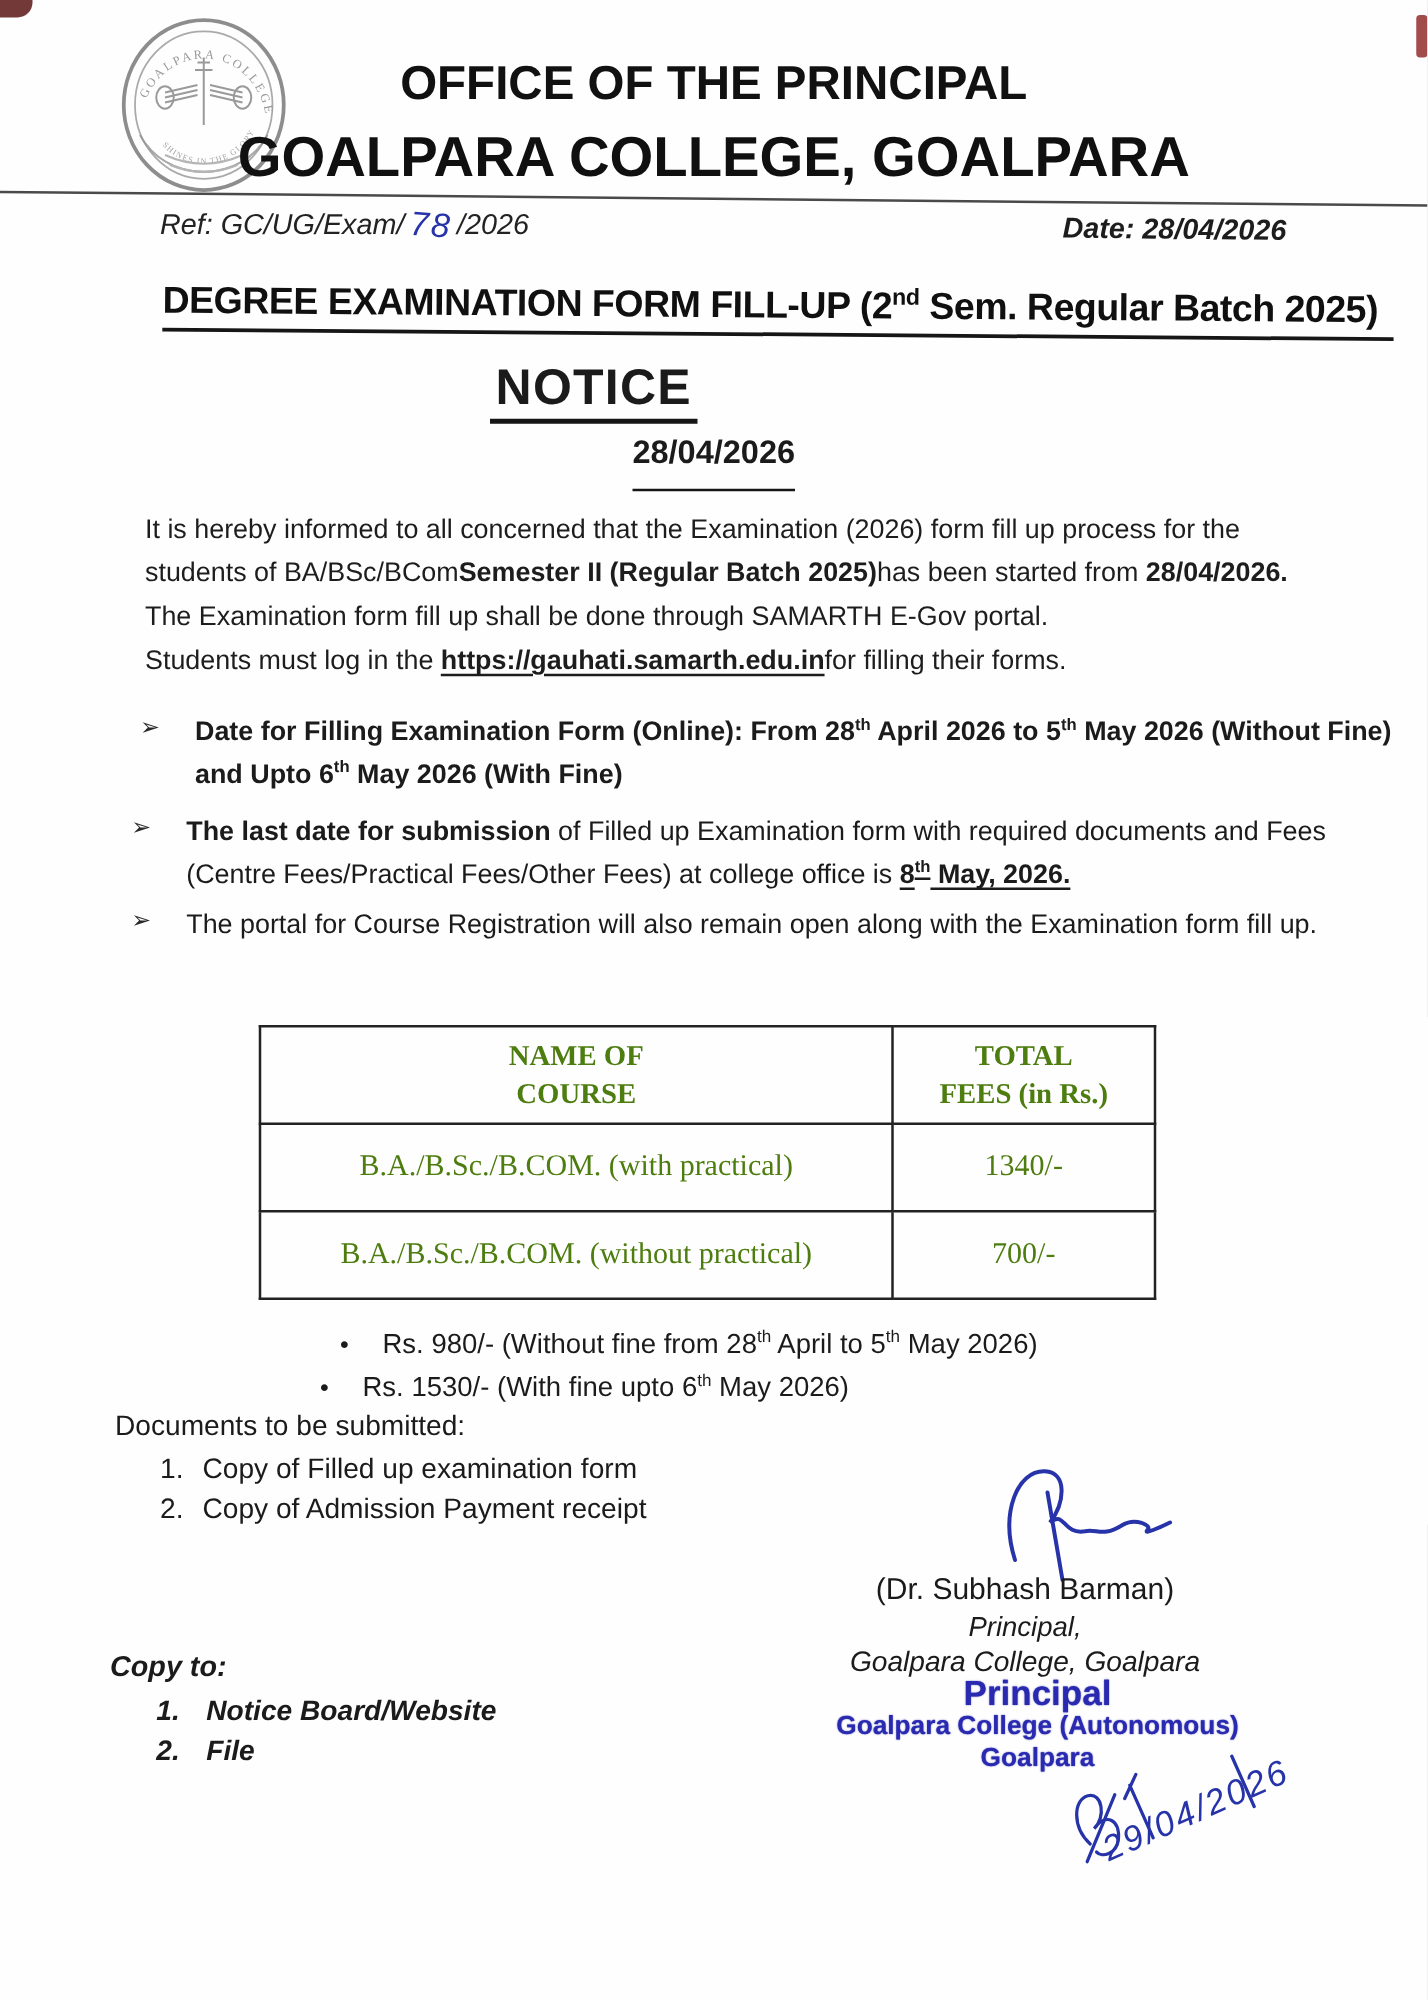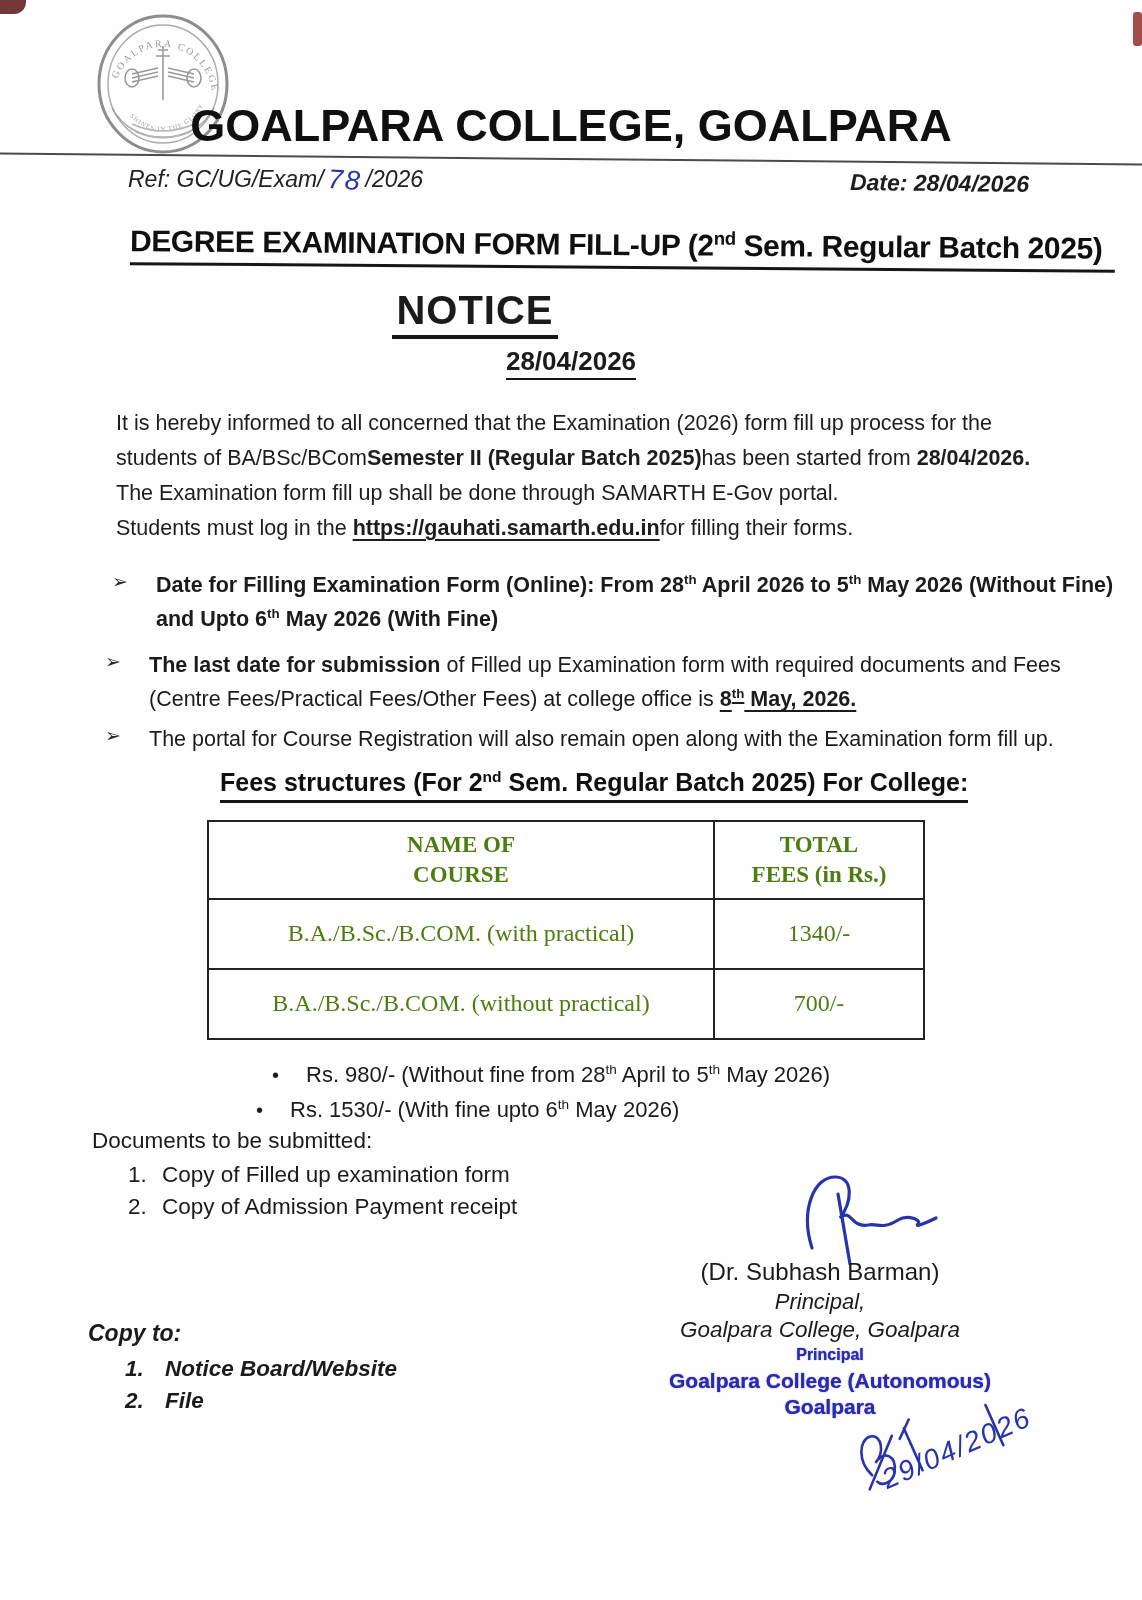--- a/index.html
+++ b/index.html
@@ -26,21 +26,21 @@
   .ref-line{left:128px;top:163px;font-size:23px;font-style:italic;color:#222;}
   .hand-ref{display:inline-block;color:#2733a8;font-size:27px;font-weight:400;transform:rotate(4deg) translateY(2px);letter-spacing:2px;padding:0 4px;}
   .date-line{left:850px;top:170px;font-size:23px;font-style:italic;font-weight:700;color:#1d1d1d;transform:rotate(0.6deg);}
 
   
   .main-title{left:130px;top:228px;width:985px;font-size:30px;font-weight:700;color:#101010;
     border-bottom:3px solid #161616;padding-bottom:4px;transform:rotate(0.45deg);letter-spacing:-0.4px;}
   .notice-title{left:0;top:288px;width:950px;text-align:center;font-size:40px;font-weight:700;letter-spacing:1px;}
   .notice-title .inner{display:inline-block;border-bottom:4px solid #161616;padding:0 4px 2px;}
   .notice-date{left:0;top:346px;width:1142px;text-align:center;font-size:26px;font-weight:700;}
-  .notice-date .inner{display:inline-block;border-bottom:2px solid #161616;padding-bottom:1px;}
+  .notice-date .inner{display:inline-block;border-bottom:2px solid #161616;padding-bottom:14px;}
 
   
   .intro{left:116px;top:406px;width:945px;font-size:21.5px;line-height:35px;color:#1d1d1d;}
 
   
   .bullet-row{display:flex;align-items:flex-start;}
   .bullet-marker{width:44px;flex:none;font-size:19px;color:#2a2a2a;padding-top:2px;}
   .bullet-text{flex:1;font-size:21.5px;line-height:34px;}
   .bullet1{left:112px;top:568px;width:1005px;}
   .bullet2{left:105px;top:648px;width:1010px;}
@@ -71,21 +71,21 @@
   .doc1{left:128px;top:1162px;}
   .doc2{left:128px;top:1194px;}
 
   
   .signature-svg{left:790px;top:1168px;width:160px;height:100px;}
   .sig-name{left:640px;top:1258px;width:360px;text-align:center;font-size:24px;color:#1a1a1a;}
   .sig-role{left:640px;top:1289px;width:360px;text-align:center;font-size:22px;font-style:italic;}
   .sig-org{left:630px;top:1317px;width:380px;text-align:center;font-size:22.5px;font-style:italic;}
   .stamp{left:640px;top:1342px;width:380px;text-align:center;color:#2a2ab0;
     text-shadow:0 0 1.2px rgba(42,42,176,.9);font-weight:700;line-height:26px;}
-  .stamp .s1{font-size:16px;}
+  .stamp .s1{font-size:28px;}
   .stamp .s2{font-size:21px;}
   .stamp .s3{font-size:21px;}
   .hand-date{left:845px;top:1380px;width:220px;height:110px;color:#2733a8;transform:rotate(-24deg);}
   .hand-date .dtxt{position:absolute;left:26px;top:52px;font-size:28px;font-style:italic;letter-spacing:2px;}
 
   
   .copyto-label{left:88px;top:1320px;font-size:23px;font-style:italic;font-weight:700;}
   .copy-item{font-size:22.5px;font-style:italic;font-weight:700;}
   .copy-num{display:inline-block;width:40px;}
   .copy1{left:125px;top:1356px;}
@@ -118,20 +118,21 @@
       <path d="M71,34 L71,88"></path>
       <path d="M64,44 L78,44 M66,38 L76,38"></path>
       <path d="M40,62 L66,56 M40,70 L66,64 M40,66 L66,60"></path>
       <path d="M102,62 L76,56 M102,70 L76,64 M102,66 L76,60"></path>
       <ellipse cx="40" cy="66" rx="7" ry="9"></ellipse>
       <ellipse cx="102" cy="66" rx="7" ry="9"></ellipse>
       <path d="M40,112 q31,14 62,0 M44,120 q27,11 54,0" stroke="#b5b5b5"></path>
     </g>
   </svg>
 
+  <div class="abs office-line">OFFICE OF THE PRINCIPAL</div>
   <div class="abs college-line">GOALPARA COLLEGE, GOALPARA</div>
   <div class="abs header-rule"></div>
 
   <div class="abs ref-line"><span>Ref: GC/UG/Exam/</span><span class="hand-ref">78</span><span>/2026</span></div>
   <div class="abs date-line">Date: 28/04/2026</div>
 
   <div class="abs main-title"><span>DEGREE EXAMINATION FORM FILL-UP (2</span><sup>nd</sup><span> Sem. Regular Batch 2025)</span></div>
   <div class="abs notice-title"><span class="inner">NOTICE</span></div>
   <div class="abs notice-date"><span class="inner">28/04/2026</span></div>
 
@@ -143,21 +144,20 @@
   </div>
   <div class="abs bullet2 bullet-row">
     <span class="bullet-marker">➢</span>
     <span class="bullet-text"><span class="b">The last date for submission</span><span> of Filled up Examination form with required documents and Fees</span><br><span>(Centre Fees/Practical Fees/Other Fees) at college office is </span><span class="b u">8</span><sup class="b u">th</sup><span class="b u"> May, 2026.</span></span>
   </div>
   <div class="abs bullet3 bullet-row">
     <span class="bullet-marker">➢</span>
     <span class="bullet-text"><span>The portal for Course Registration will also remain open along with the Examination form fill up.</span></span>
   </div>
 
-  <div class="abs fees-heading"><span>Fees structures (For 2</span><sup>nd</sup><span> Sem. Regular Batch 2025) For College:</span></div>
 
   <div class="abs fees-table-wrap">
     <table class="fees">
       <thead>
         <tr>
           <th>
             <span class="blk">NAME OF</span>
             <span class="blk">COURSE</span>
           </th>
           <th class="fee-col">

